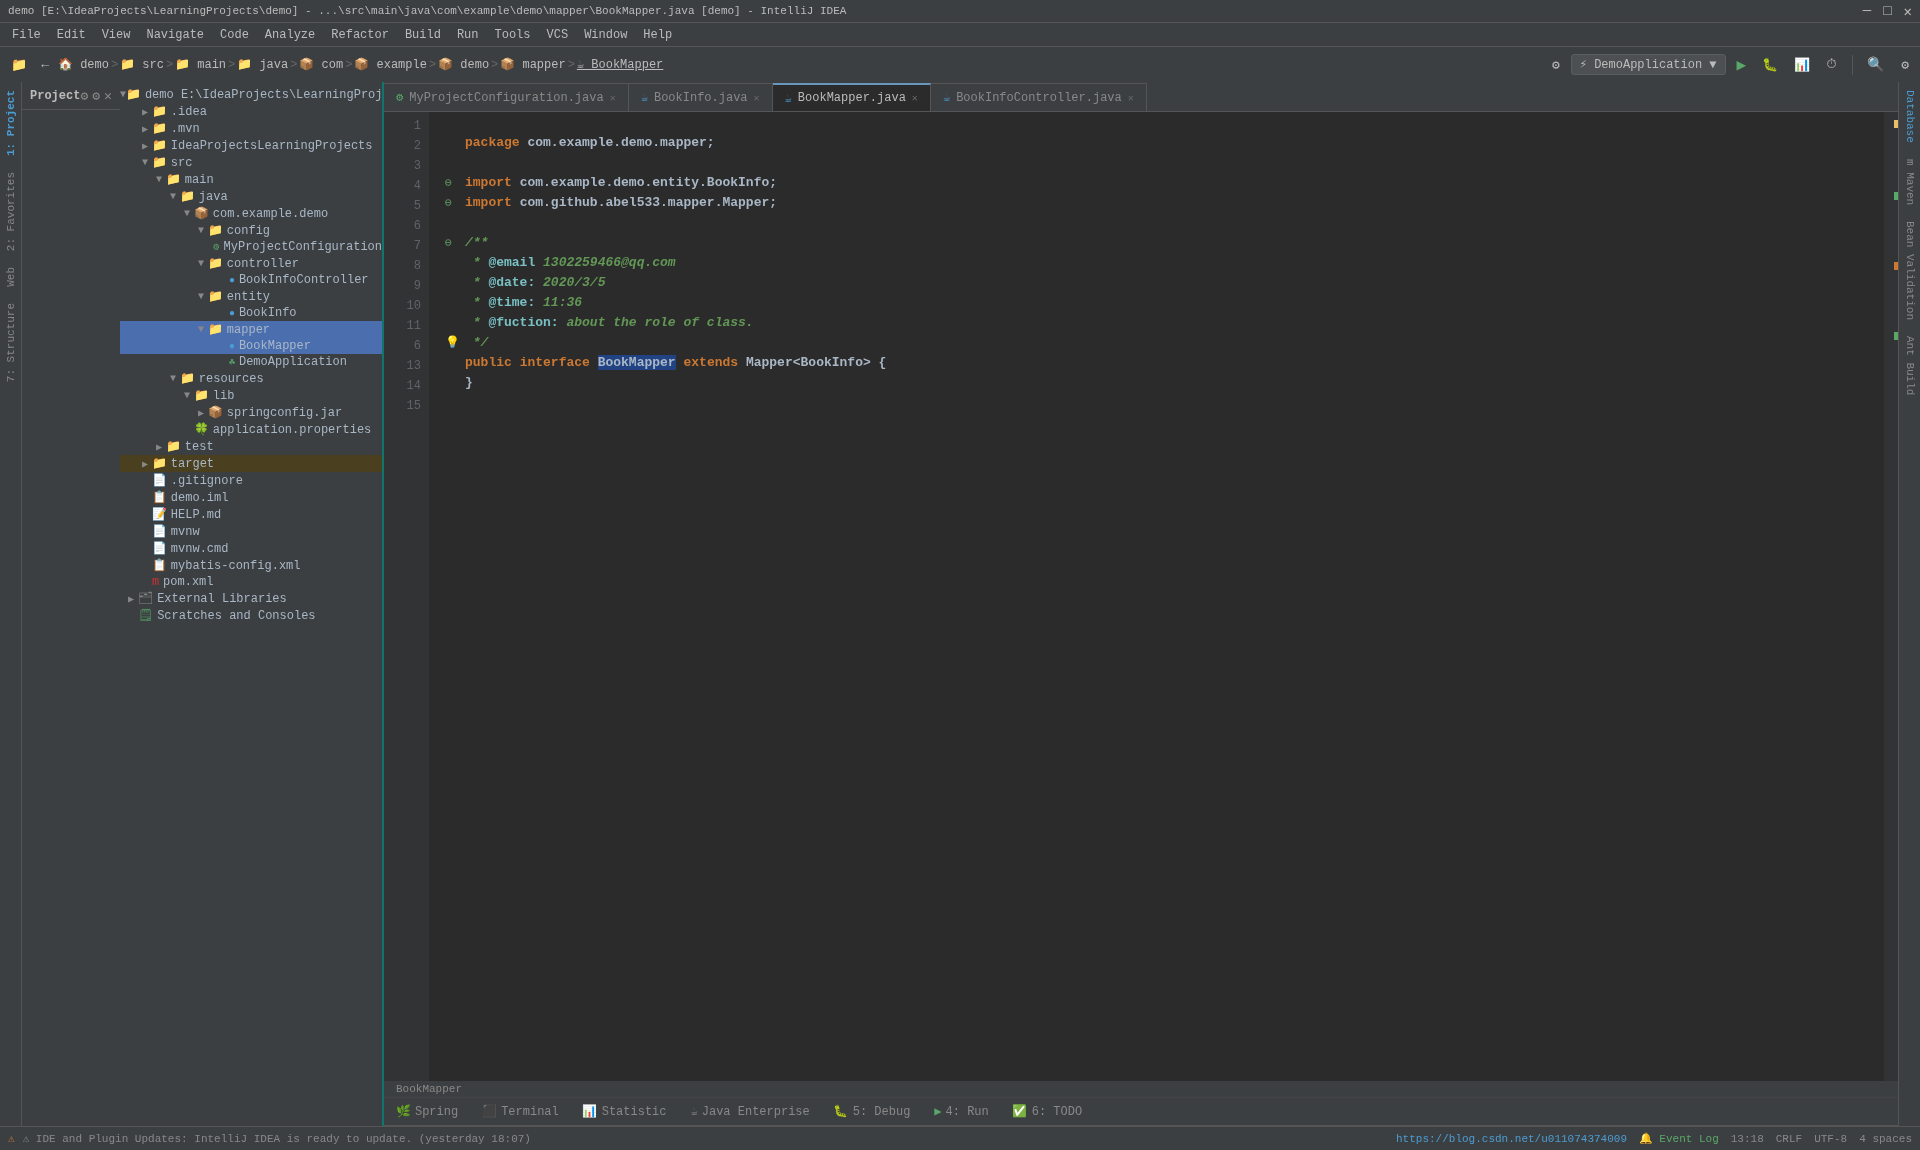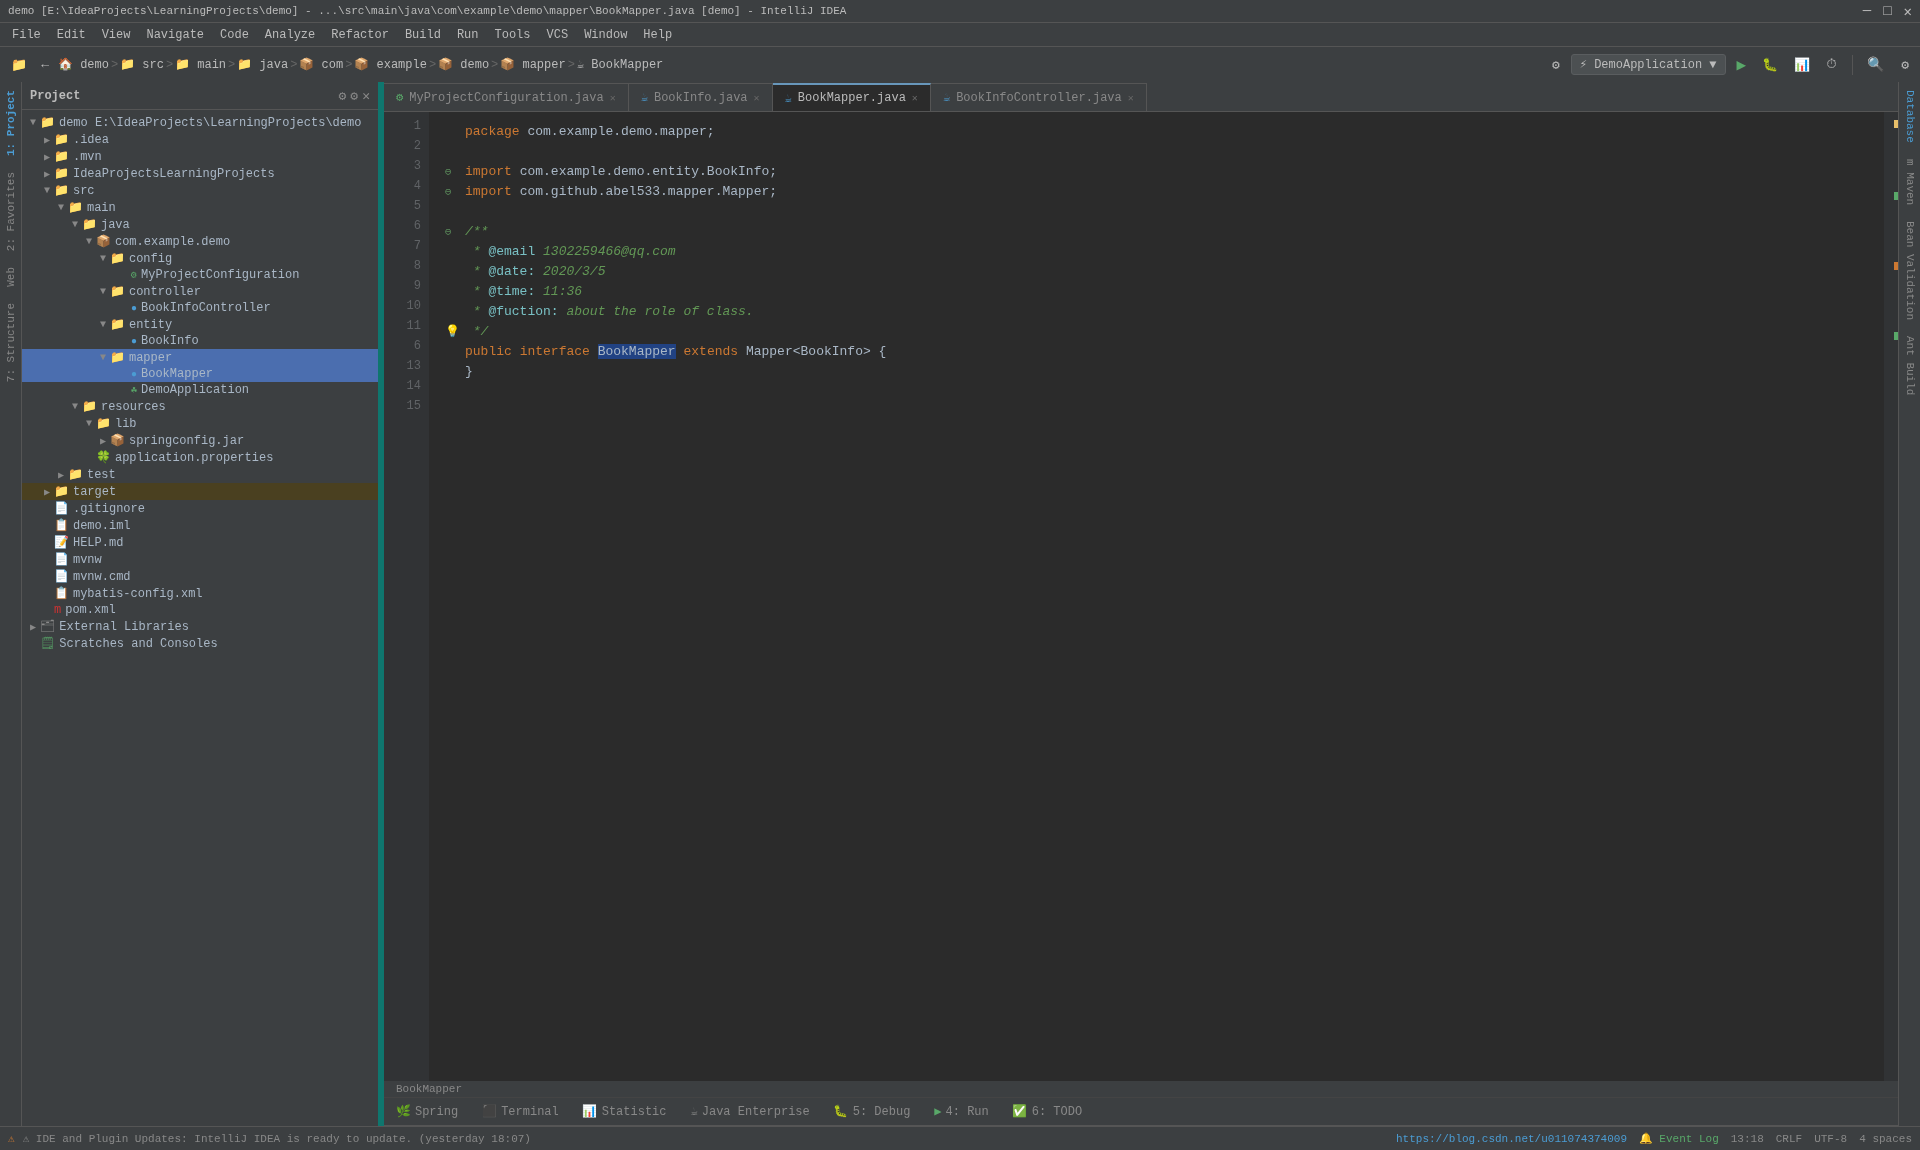--- a/index.html
+++ b/index.html
@@ -113,22 +113,22 @@
       color: #888;
       padding: 8px 2px;
       cursor: pointer;
     }
 
     
     #project-panel {
       width: 362px;
       background: #3c3f41;
       display: flex;
-      flex-direction: column;
-      border-right: 6px solid #0f766e;
+      flex-direction: row;
+      border-right: 2px solid #0f766e;
       flex-shrink: 0;
     }
     #project-header {
       background: #3c3f41;
       padding: 4px 8px;
       display: flex;
       align-items: center;
       justify-content: space-between;
       border-bottom: 1px solid #555;
       height: 28px;
@@ -221,24 +221,25 @@
       padding: 0 8px 0 0;
       font-size: 12px;
       line-height: 20px;
       overflow: hidden;
       flex-shrink: 0;
       user-select: none;
       padding-top: 4px;
     }
     #code-area {
       flex: 1;
-      padding: 10px 0 4px 16px;
+      padding: 21px 0 4px 16px;
       overflow: auto;
       line-height: 20px;
       font-size: 13px;
+      font-weight: bold;
     }
 
     
     .kw { color: #cc7832; }
     .annotation-key { color: #79c0c4; }
     .comment { color: #629755; font-style: italic; }
     .package { color: #a9b7c6; }
 
     .code-line {
       display: flex;
@@ -384,21 +385,21 @@
     <span>📁 java</span>
     <span class="sep">&gt;</span>
     <span>📦 com</span>
     <span class="sep">&gt;</span>
     <span>📦 example</span>
     <span class="sep">&gt;</span>
     <span>📦 demo</span>
     <span class="sep">&gt;</span>
     <span>📦 mapper</span>
     <span class="sep">&gt;</span>
-    <span style="color:#bbbbbb;">☕ BookMapper</span>
+    <span style="color:#bbbbbb;text-decoration:underline;">☕ BookMapper</span>
   </div>
   <div style="margin-left:auto;display:flex;align-items:center;gap:6px;">
     <span class="toolbar-btn">⚙</span>
     <span class="config-dropdown">⚡ DemoApplication ▼</span>
     <span class="toolbar-btn run-btn">▶</span>
     <span class="toolbar-btn" style="color:#59a869;">🐛</span>
     <span class="toolbar-btn">📊</span>
     <span class="toolbar-btn">⏱</span>
     <div class="toolbar-separator"></div>
     <span class="toolbar-btn search-icon-btn">🔍</span>

